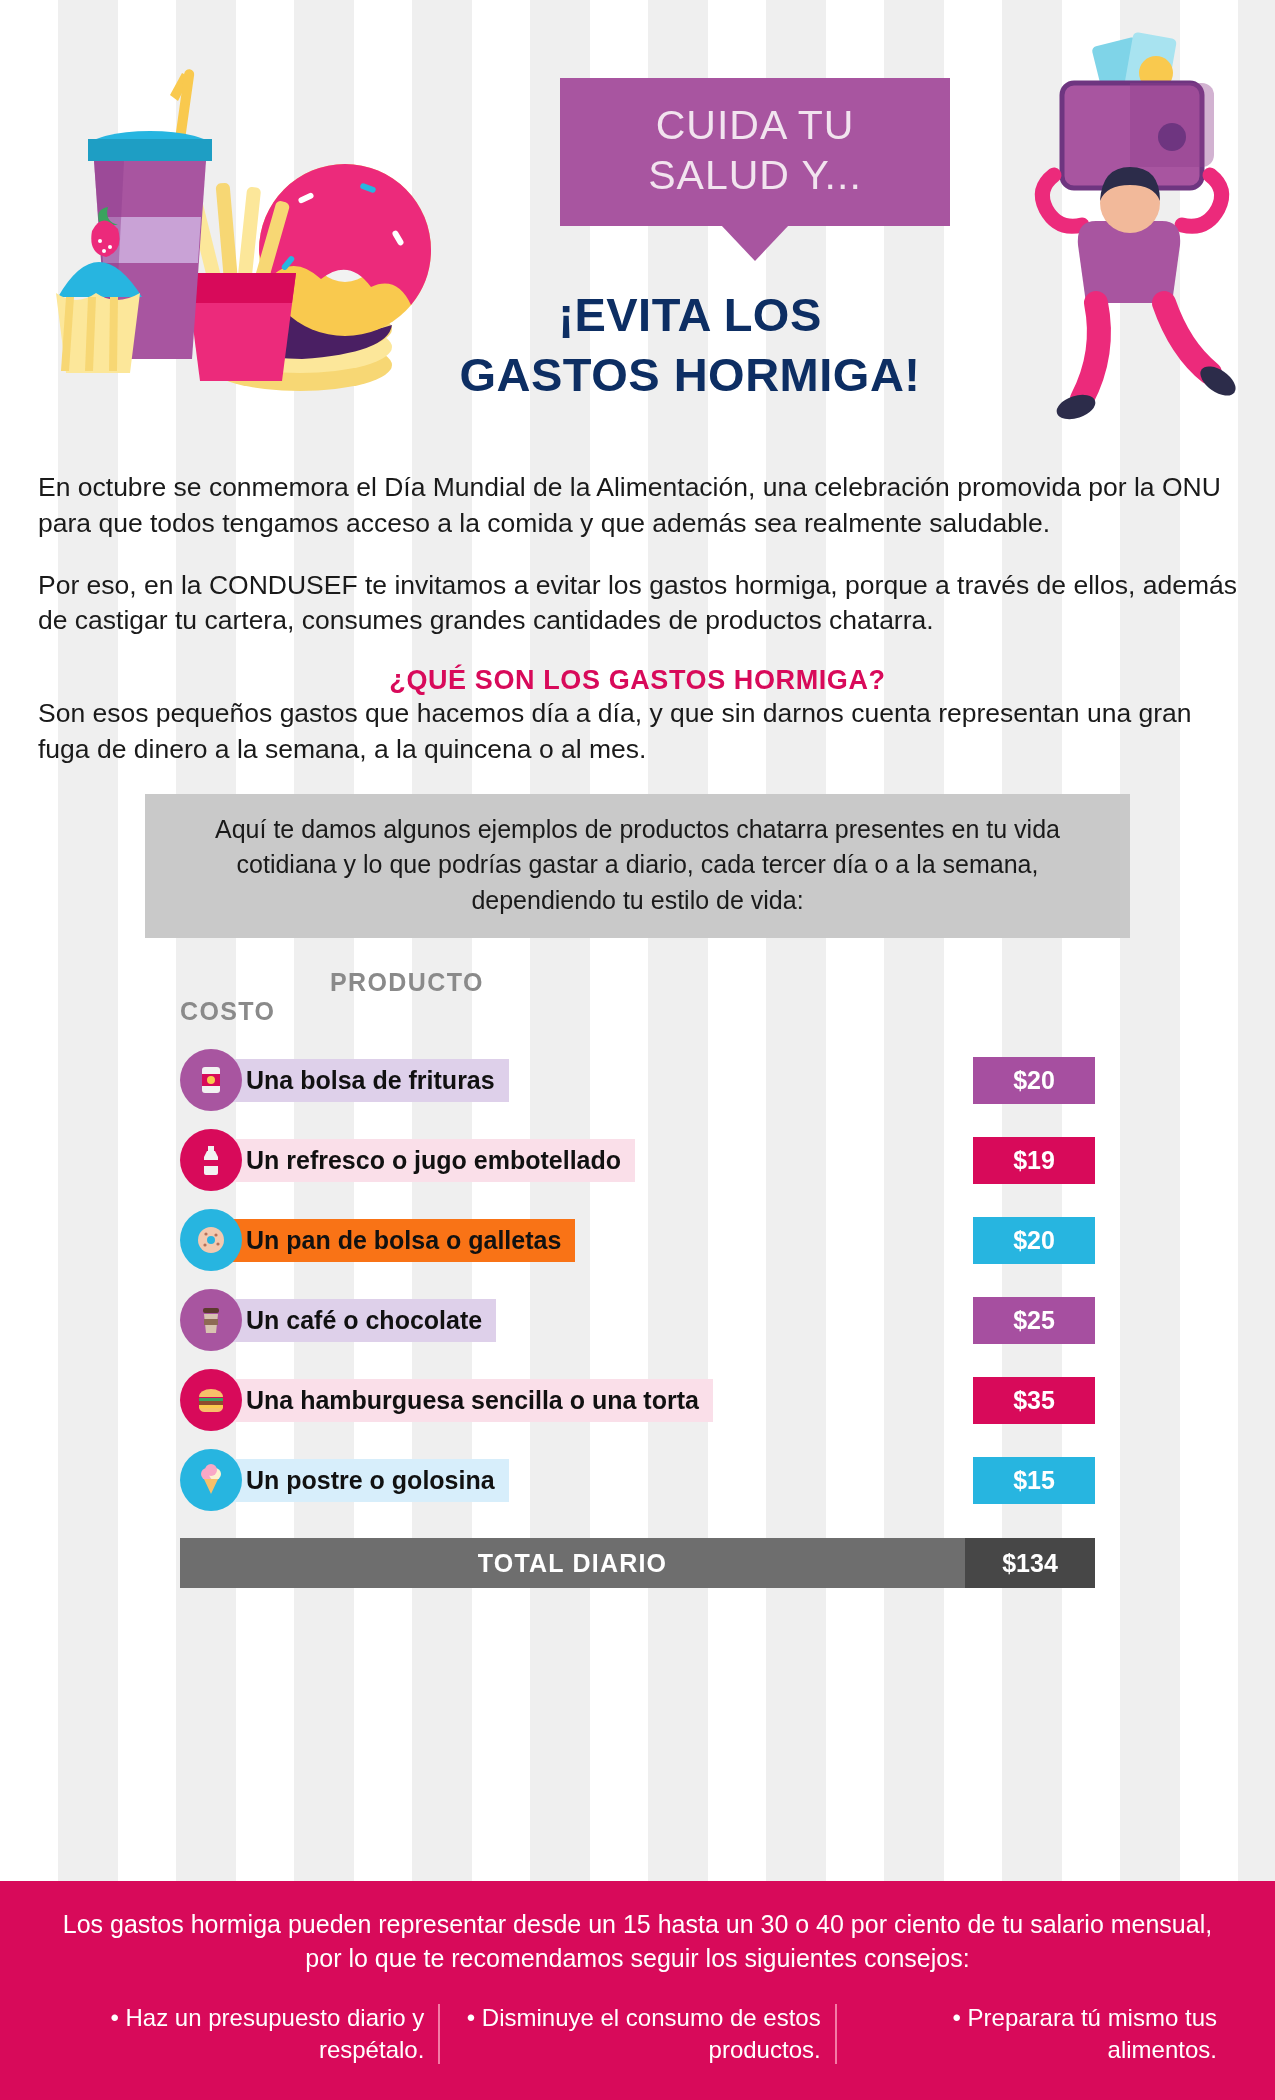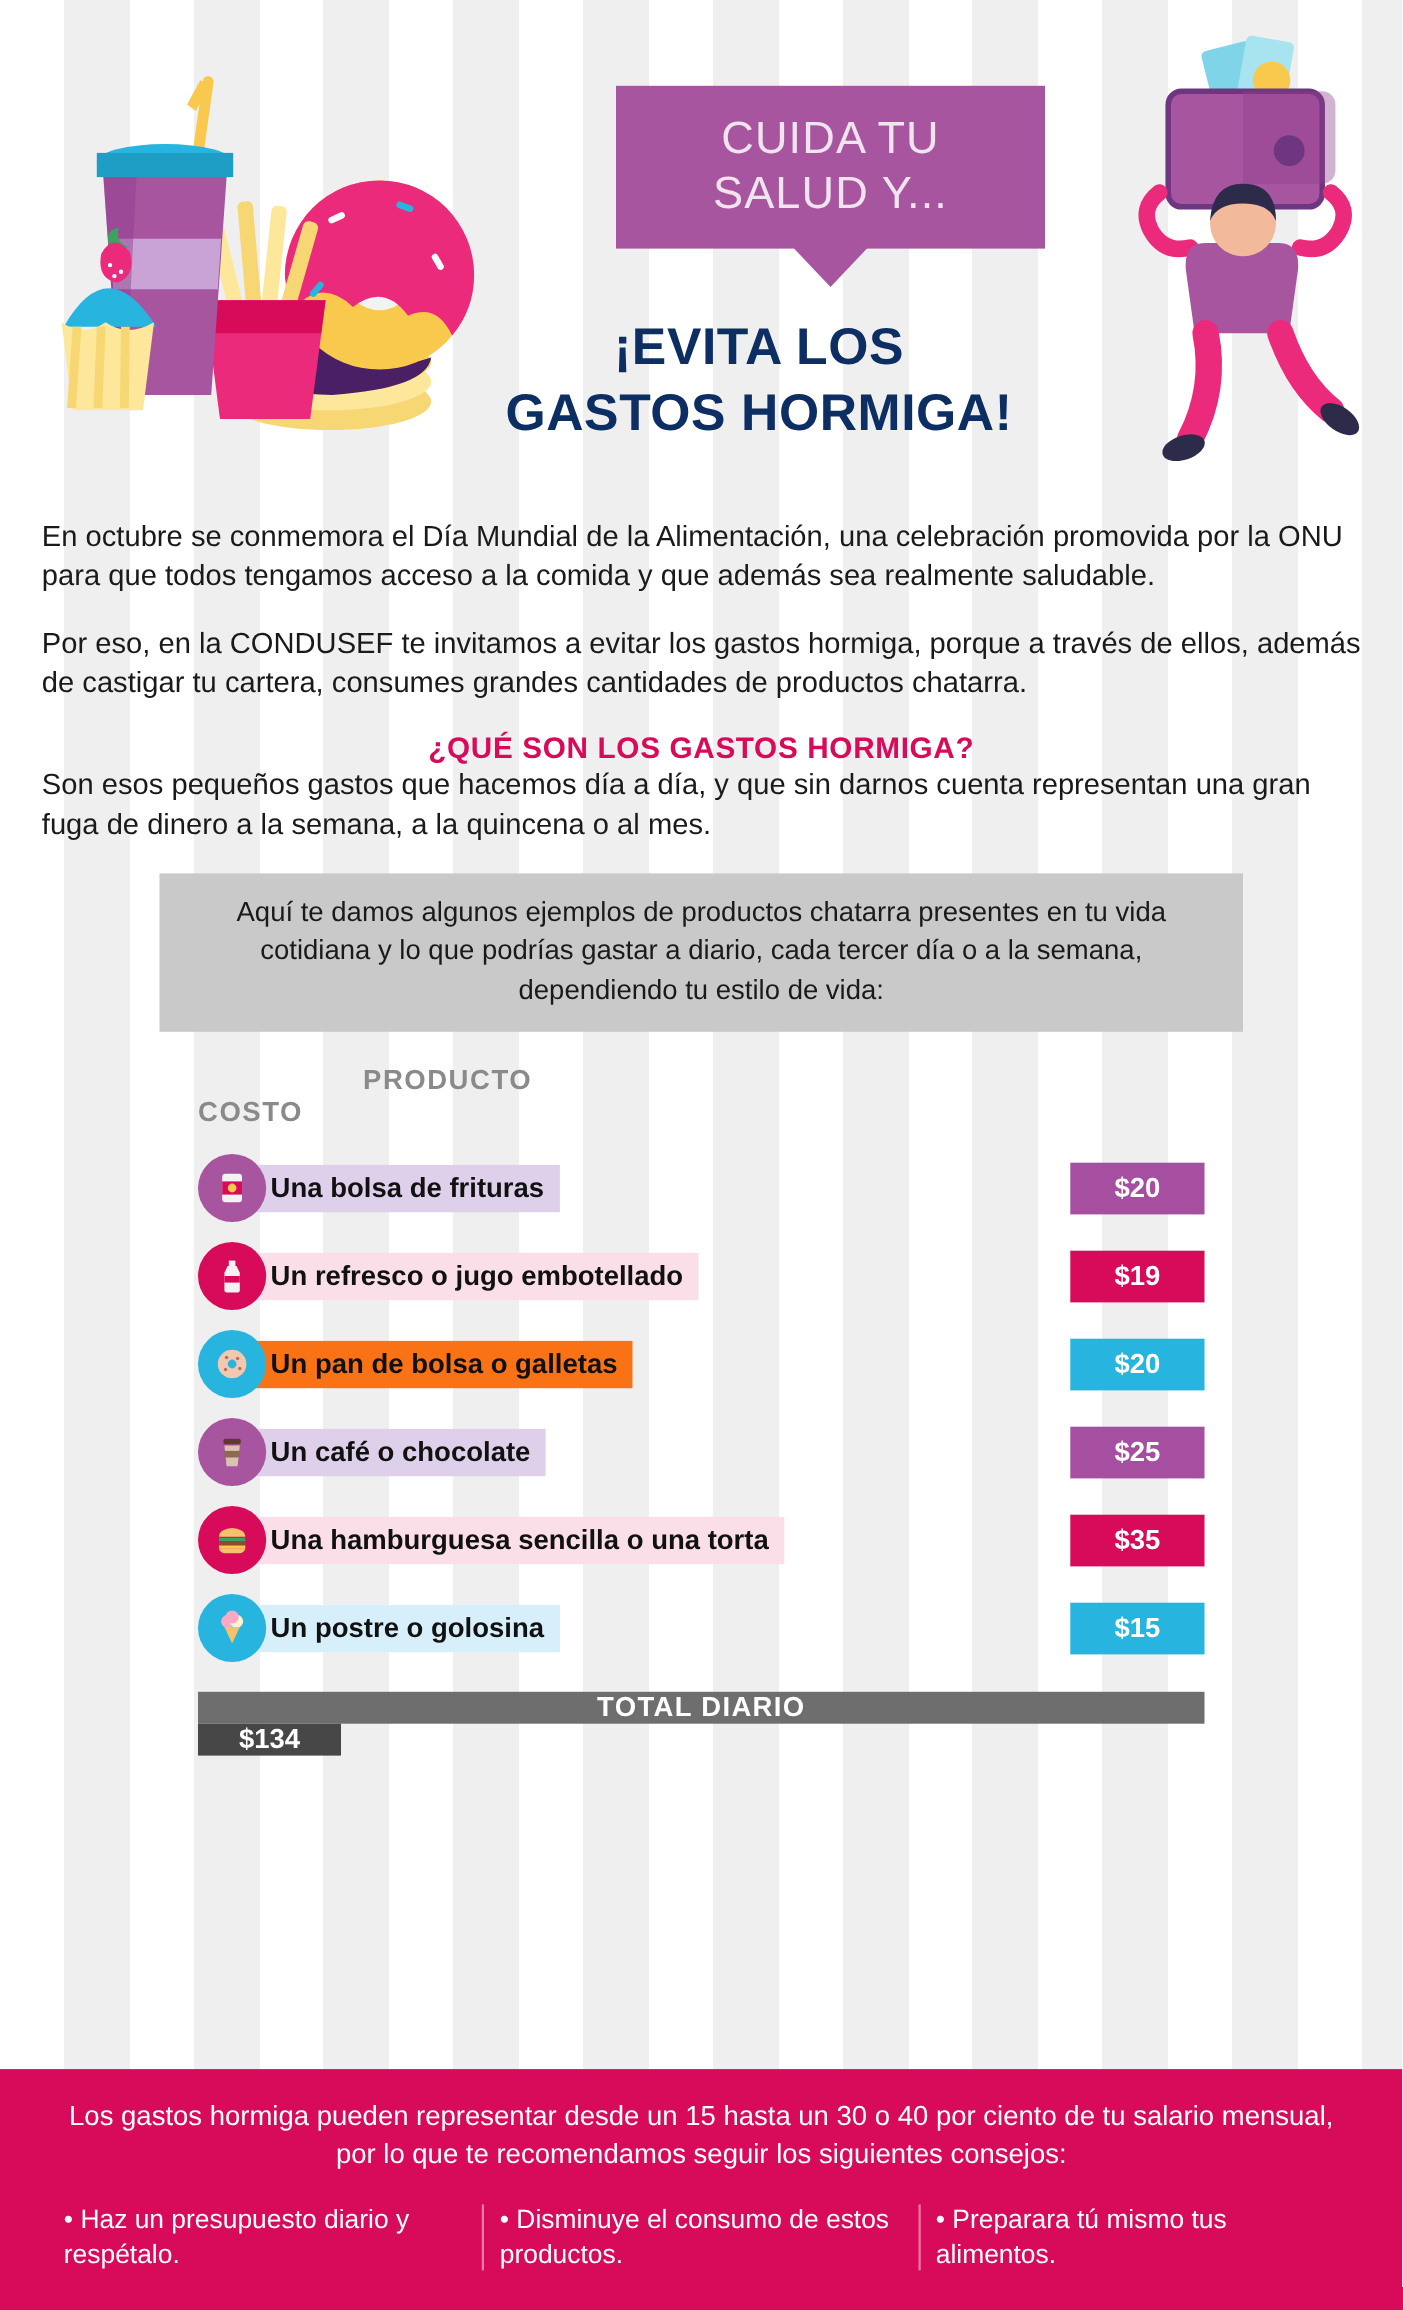--- a/index.html
+++ b/index.html
@@ -163,21 +163,20 @@
     color: #fff;
     font-weight: bold;
     font-size: 25px;
     padding: 9px 0;
   }
   .total {
     display: flex;
     align-items: stretch;
     margin-top: 18px;
     height: 50px;
-    flex-direction: column;
   }
   .total-label {
     flex: 1;
     background: #6e6e6e;
     color: #fff;
     font-weight: bold;
     font-size: 25px;
     letter-spacing: 1.2px;
     display: flex; align-items: center; justify-content: center;
   }
@@ -205,21 +204,21 @@
     font-size: 25px;
     line-height: 1.38;
     margin-bottom: 26px;
   }
   .tips {
     display: flex;
     justify-content: space-between;
   }
   .tip {
     flex: 1;
-    text-align: left;
+    text-align: right;
     font-size: 24px;
     line-height: 1.34;
     padding: 0 14px;
   }
   .divider { width: 2px; background: #f47ba6; margin: 2px 0; }
 </style>
 </head>
 <body>
 
 <div class="page">

